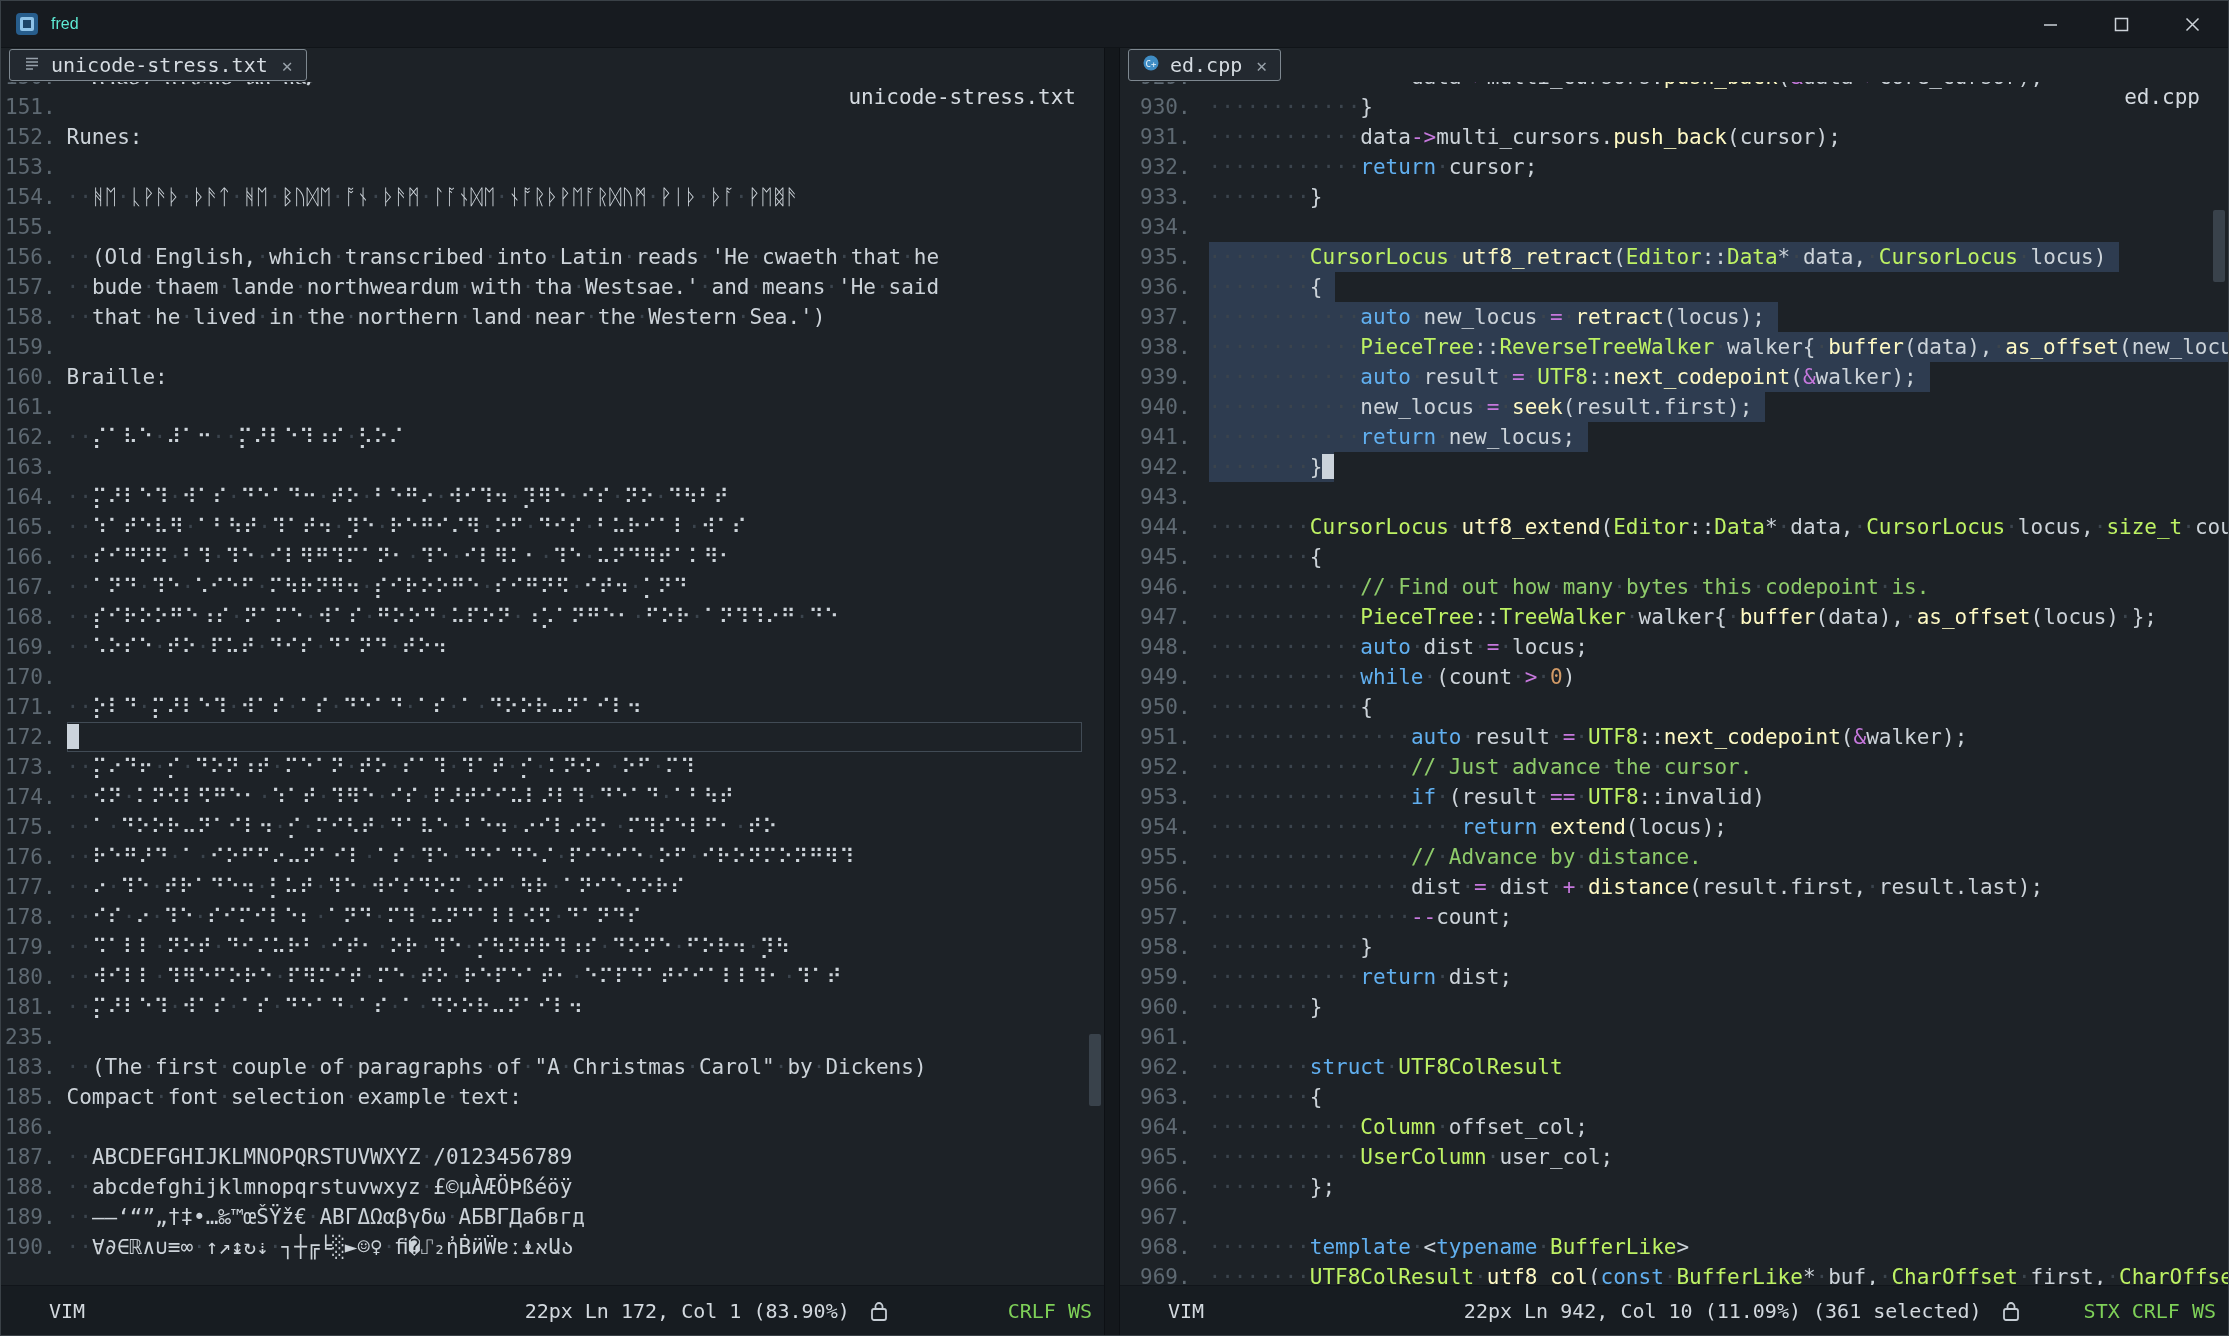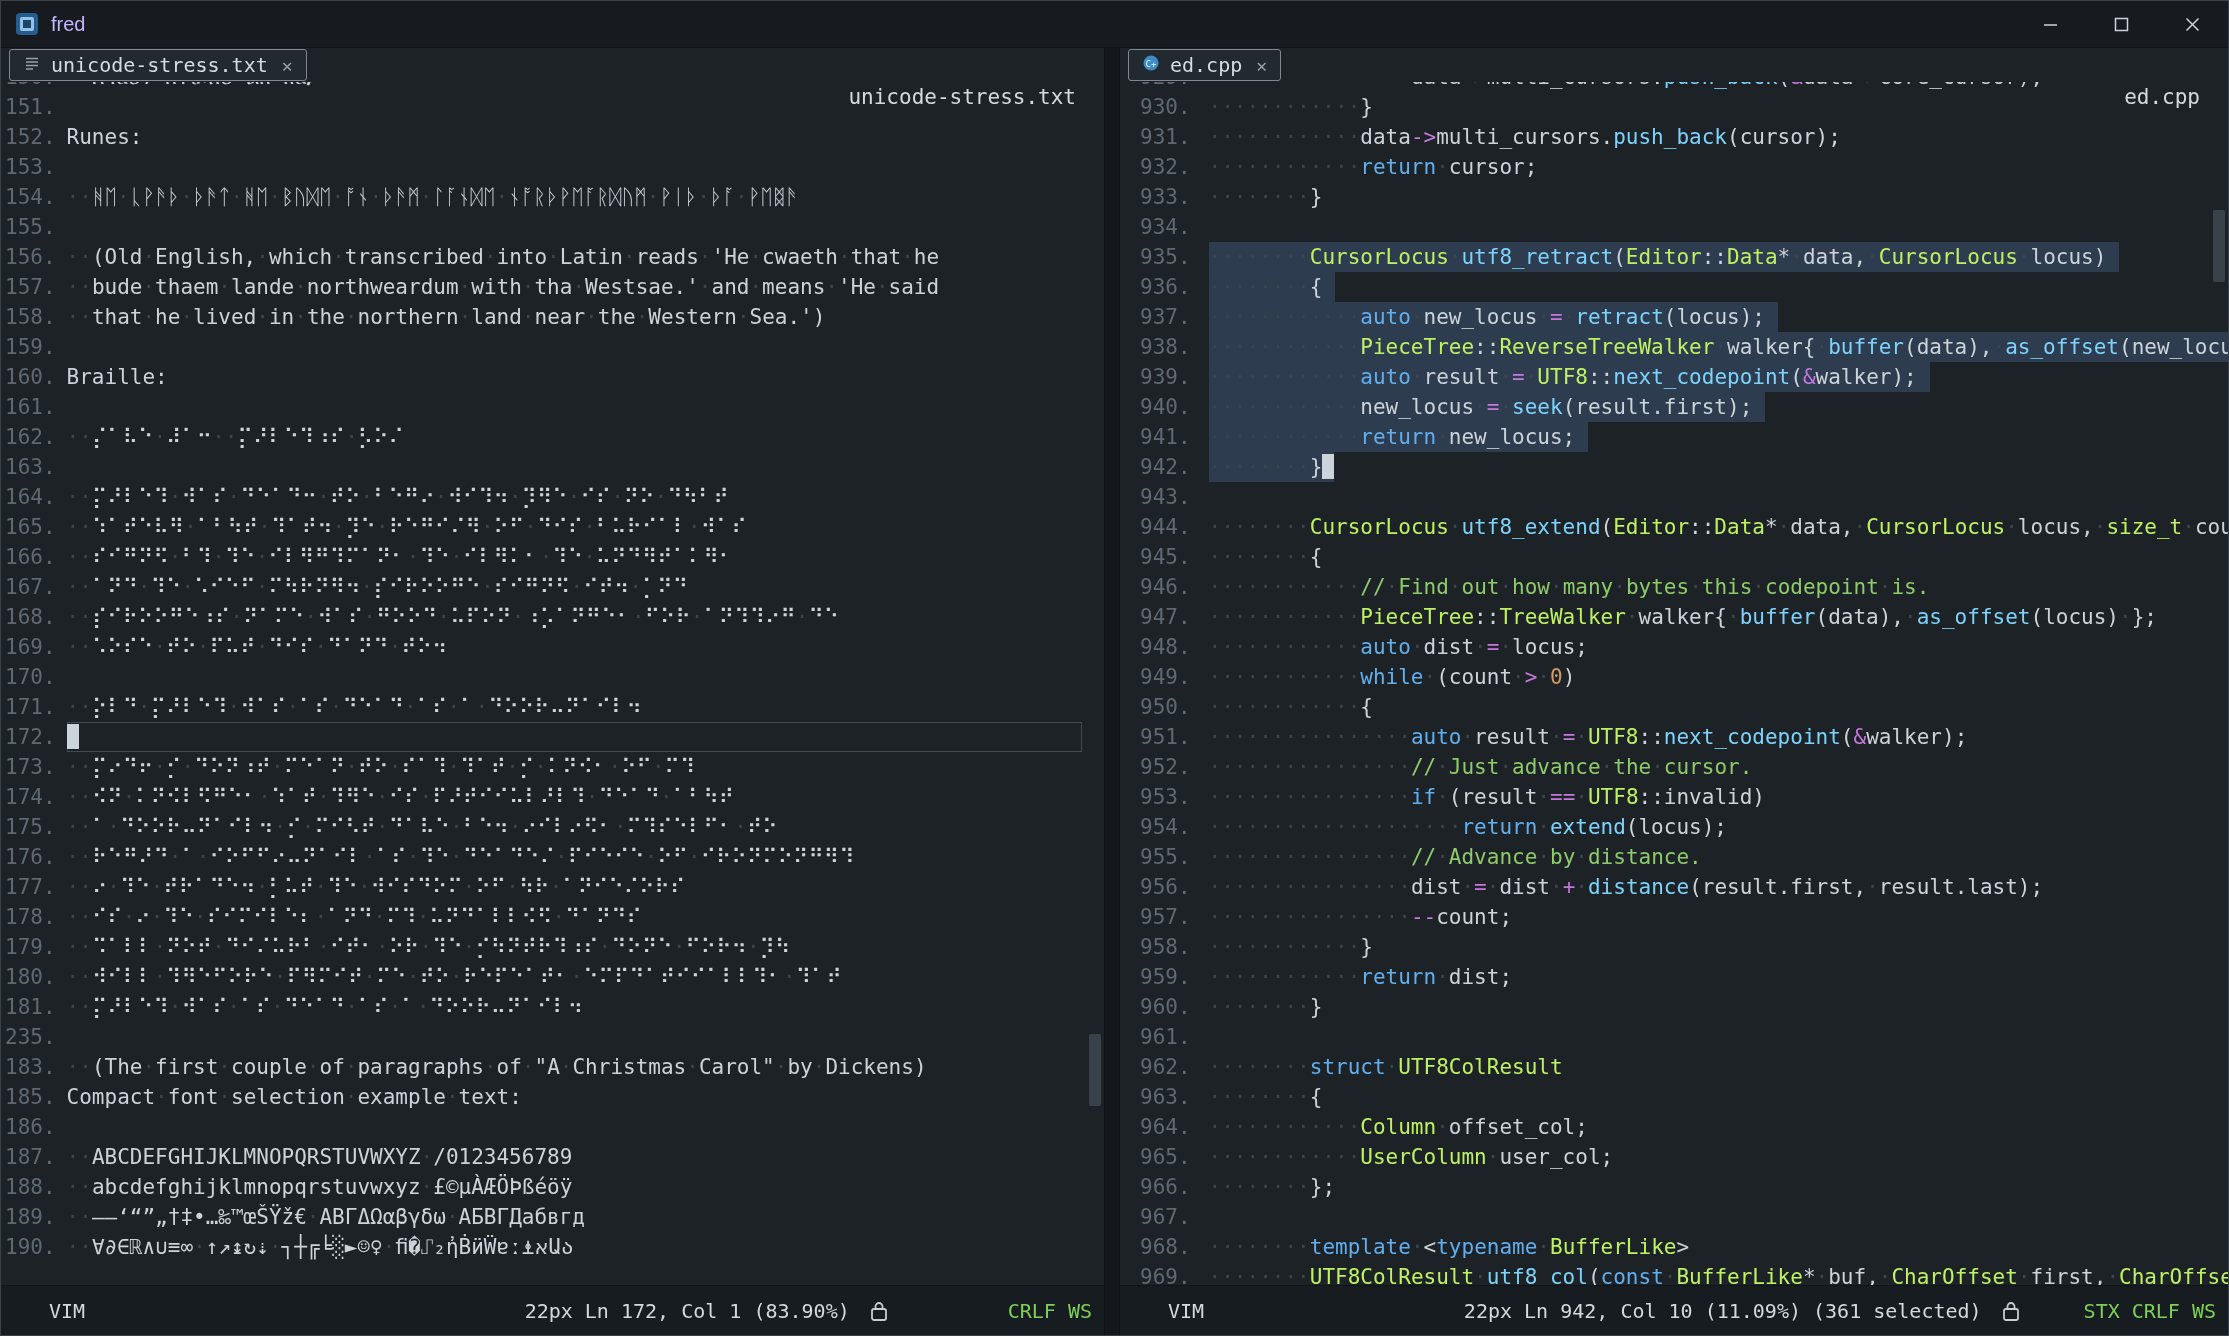--- a/index.html
+++ b/index.html
@@ -7,21 +7,21 @@
   .window{
     width:2229px;height:1336px;box-sizing:border-box;
     border:1px solid #3a4147;background:#1d2227;
     display:flex;flex-direction:column;
     font-family:"DejaVu Sans Mono","DejaVu Sans",monospace;
     color:#ccd3d9;overflow:hidden;
   }
   
   .titlebar{flex:0 0 46px;display:flex;align-items:center;background:#171b20;border-bottom:1px solid #101418;}
   .app-icon{margin-left:14px;display:flex;align-items:center;}
-  .wtitle{margin-left:12px;font-family:"Liberation Sans",sans-serif;font-size:20px;color:#c4b5fd;}
+  .wtitle{margin-left:12px;font-family:"Liberation Sans",sans-serif;font-size:16px;color:#5eead4;}
   .controls{margin-left:auto;margin-right:22px;display:flex;gap:44px;}
   .ctl{background:none;border:none;padding:6px;color:#cdd3d9;cursor:pointer;display:flex;align-items:center;}
   
   .main{flex:1;display:flex;min-height:0;}
   .pane{display:flex;flex-direction:column;min-width:0;background:#1d2227;}
   .pane.left{flex:0 0 1103px;}
   .pane.right{flex:1;}
   .divider{flex:0 0 14px;background:#14181c;border-left:1px solid #0d1014;border-right:1px solid #0d1014;cursor:col-resize;}
   
   .tabstrip{flex:0 0 34px;display:flex;align-items:stretch;background:#1d2227;}
@@ -33,21 +33,21 @@
   .lines{transform:translateY(-20px);}
   .row{display:flex;height:30px;line-height:30px;font-size:21px;white-space:pre;padding-right:22px;}
   .gutter{flex:0 0 50px;text-align:right;color:#5e6972;margin-right:11px;padding-left:4px;}
   .pane.right .gutter{flex:0 0 50px;margin-right:18px;padding-left:20px;}
   .tw{flex:1;min-width:0;}
   .tw.current{box-shadow:inset 0 0 0 1px #414b55;}
   .ct{display:inline-block;white-space:pre;}
   .ct.sel{background:#2e3c50;padding-right:13px;}
   .ct.sel-end{background:#2e3c50;}
   .ws{color:#3b444d;}
-  .c-d{color:#ccd3d9;} .c-k{color:#61afef;} .c-t{color:#bef264;} .c-f{color:#7dd3fc;}
+  .c-d{color:#ccd3d9;} .c-k{color:#61afef;} .c-t{color:#bef264;} .c-f{color:#fef9c3;}
   .c-o{color:#c678dd;} .c-c{color:#8ecb6a;} .c-n{color:#d19a66;}
   .cursor{display:inline-block;width:12px;height:25px;background:#cbd3db;vertical-align:-5px;}
   .overlay-filename{position:absolute;top:3px;right:28px;font-size:21px;color:#d4dae0;pointer-events:none;}
   .scrollbar{position:absolute;top:0;right:3px;width:12px;height:100%;}
   .thumb{position:absolute;left:0;width:12px;background:#39424b;border-radius:2px;}
   .thumb-left{top:952px;height:72px;}
   .thumb-right{top:128px;height:72px;}
   
   .statusbar{flex:0 0 49px;display:flex;align-items:center;background:#171c21;border-top:1px solid #11151a;
              font-size:20px;color:#d3d9df;padding:0 12px;}

